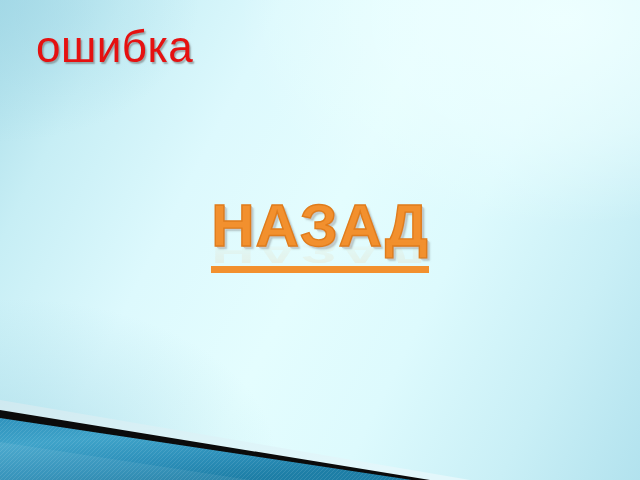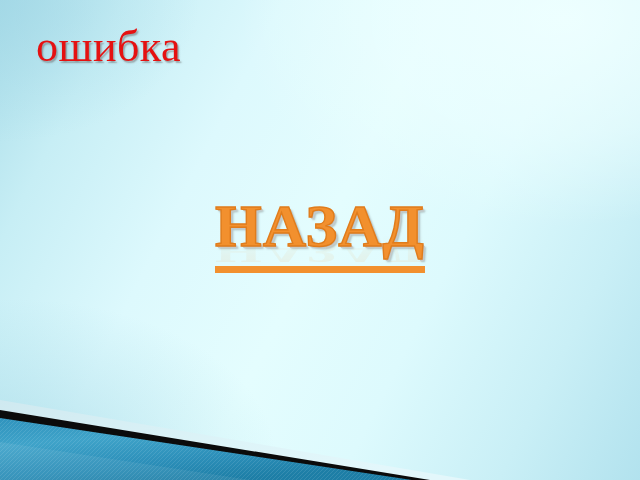--- a/index.html
+++ b/index.html
@@ -7,21 +7,21 @@
     margin: 0;
     padding: 0;
     background: #ffffff;
   }
 
   #slide {
     position: relative;
     width: 640px;
     height: 480px;
     overflow: hidden;
-    font-family: Liberation Serif, serif;
+    font-family: Liberation Sans, sans-serif;
     background: #dcfbfd;
   }
 
   
   .bg-base {
     position: absolute;
     inset: 0;
     background: linear-gradient(117deg,
         #aadde9 0%,
         #c7eef5 14%,

